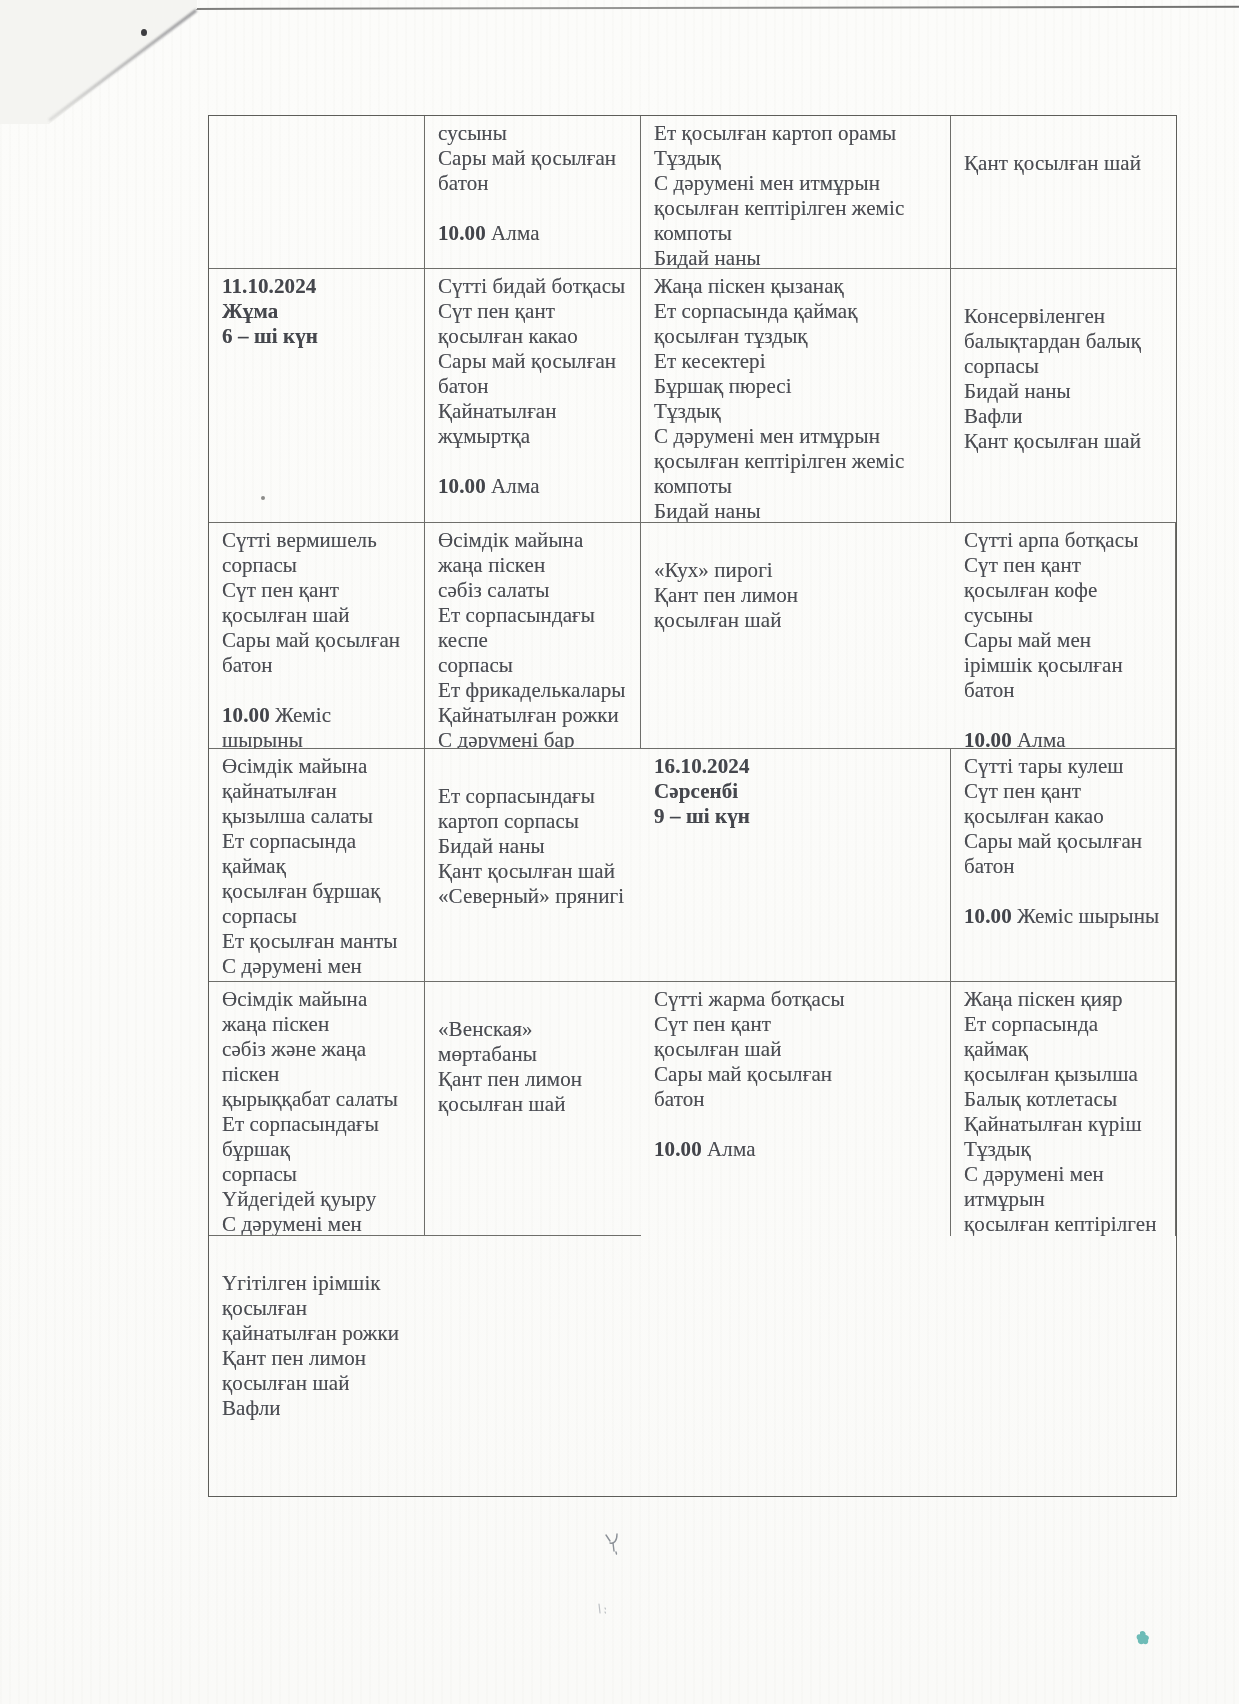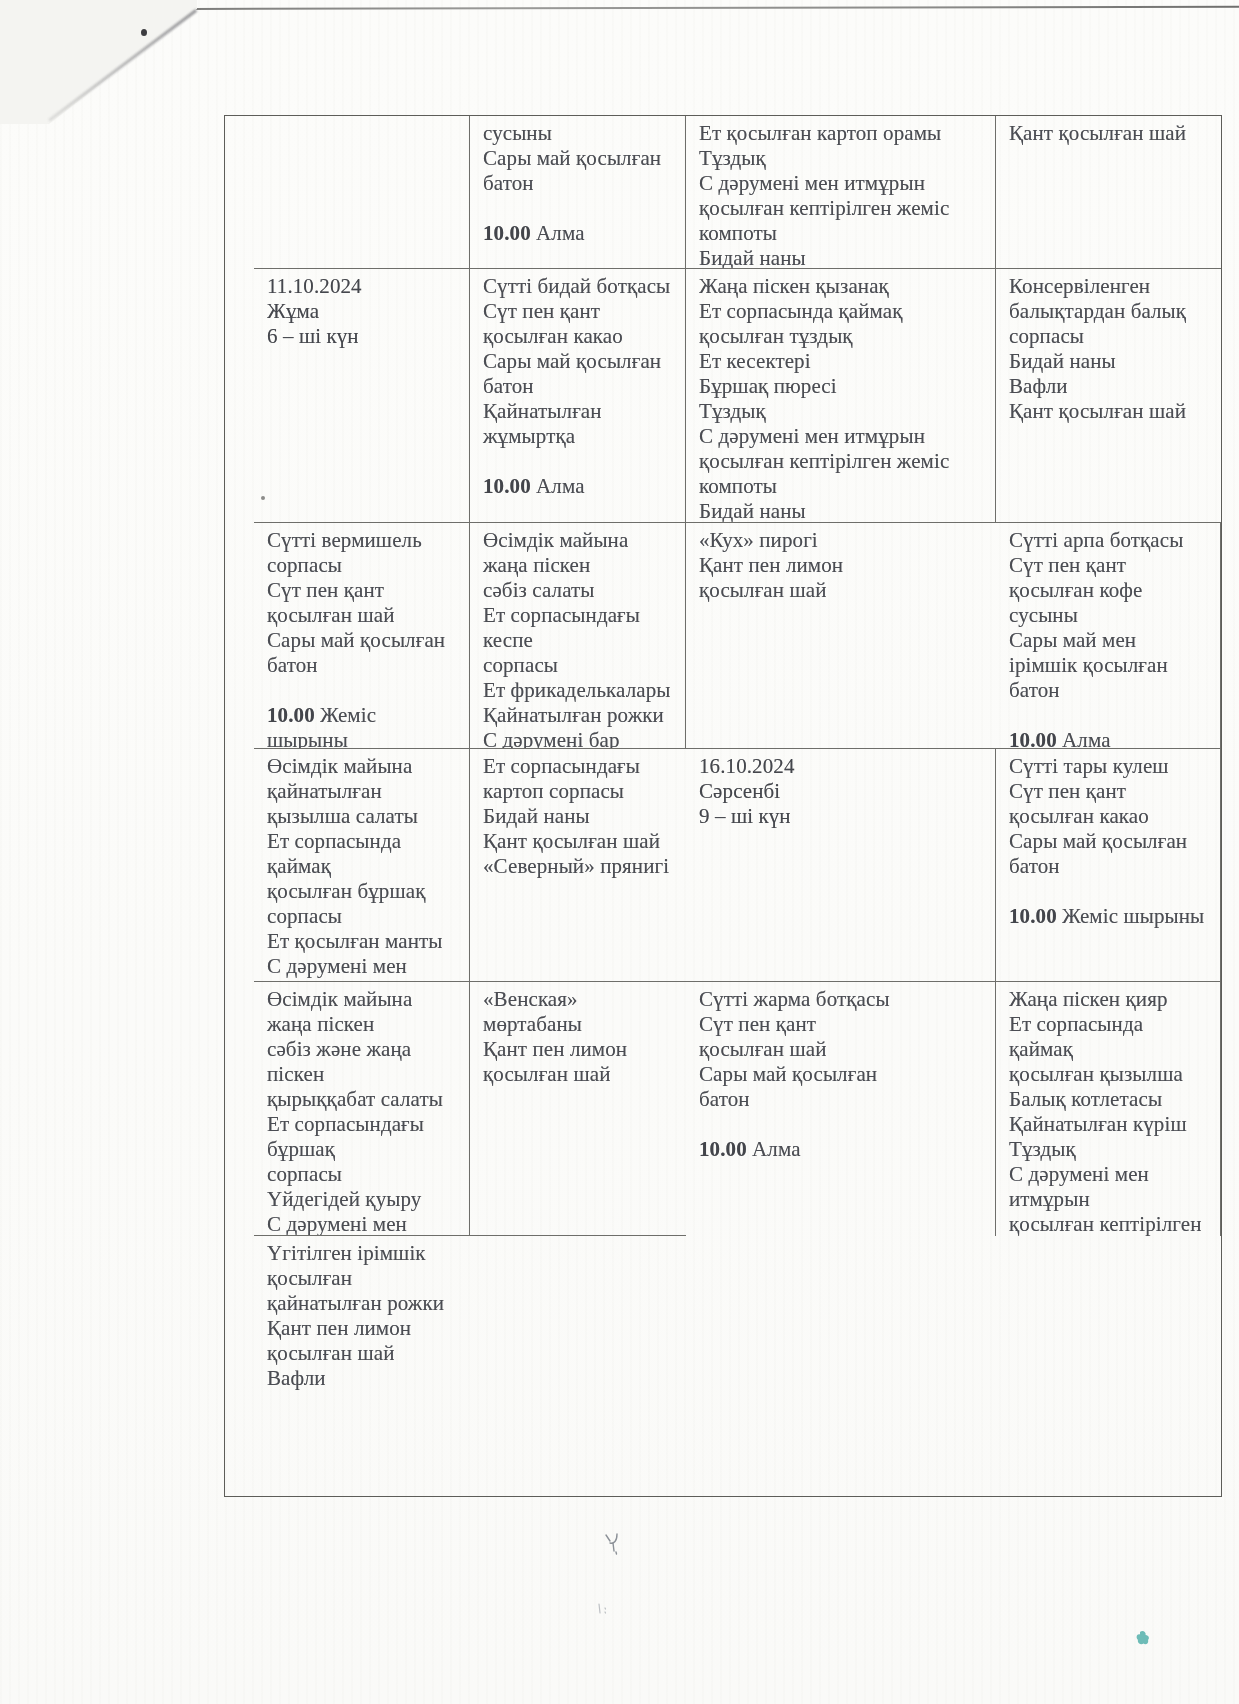--- a/index.html
+++ b/index.html
@@ -36,42 +36,41 @@
   .corner-dot{
     position:absolute;left:141px;top:29px;width:6px;height:7px;border-radius:50%;
     background:#3c3c40;filter:blur(0.4px);
   }
   .tiny-dot{
     position:absolute;left:261px;top:496px;width:4px;height:4px;border-radius:50%;
     background:#8c8c8a;filter:blur(0.5px);
   }
   
   .menu-table{
-    position:absolute;left:224px;top:115px;
+    position:absolute;left:208px;top:115px;
     display:grid;
     grid-template-columns:216px 216px 310px 225px;
     grid-template-rows:153px 254px 226px 233px 254px 260px;
     border:1px solid #5d5d59;
     background:transparent;
-    padding-left:29px;
   }
   .cell{
     box-sizing:border-box;
     border-right:1px solid #6e6e6a;
     border-bottom:1px solid #6e6e6a;
     overflow:hidden;
     padding:5px 8px 0 13px;
     font-size:21px;line-height:25px;
     color:#4b4d53;
     text-shadow:0 0 0.6px rgba(75,77,83,0.45);
     letter-spacing:0.1px;
   }
-  .cell.last-col{border-right:none;}
+  .cell.last-col{border-right:none;margin-top:30px;}
   .cell.last-row{border-bottom:none;}
-  .c-date{font-weight:normal;color:#45474d;}
+  .c-date{font-weight:bold;color:#45474d;}
   .cell b{font-weight:bold;color:#43454b;text-align:center;}
   
   .mark{position:absolute;}
   .m-psi{left:604px;top:1533px;}
   .m-one{left:596px;top:1602px;opacity:0.75;}
   .m-teal{left:1136px;top:1630px;}
 </style>
 </head>
 <body>
 

